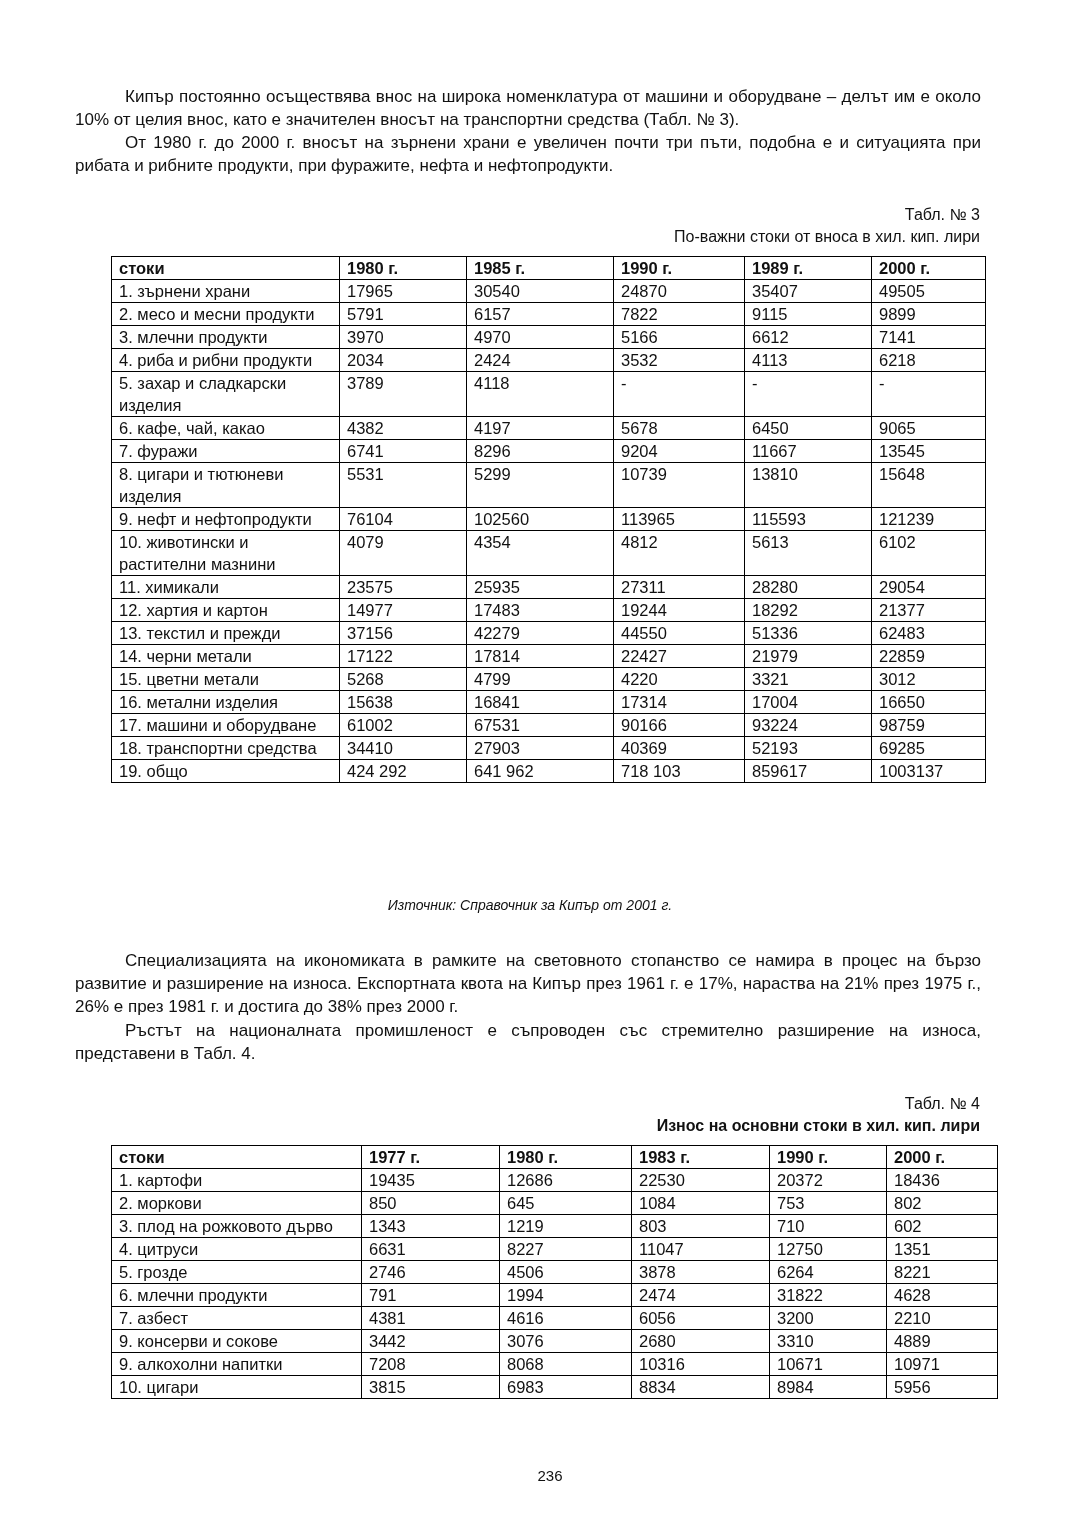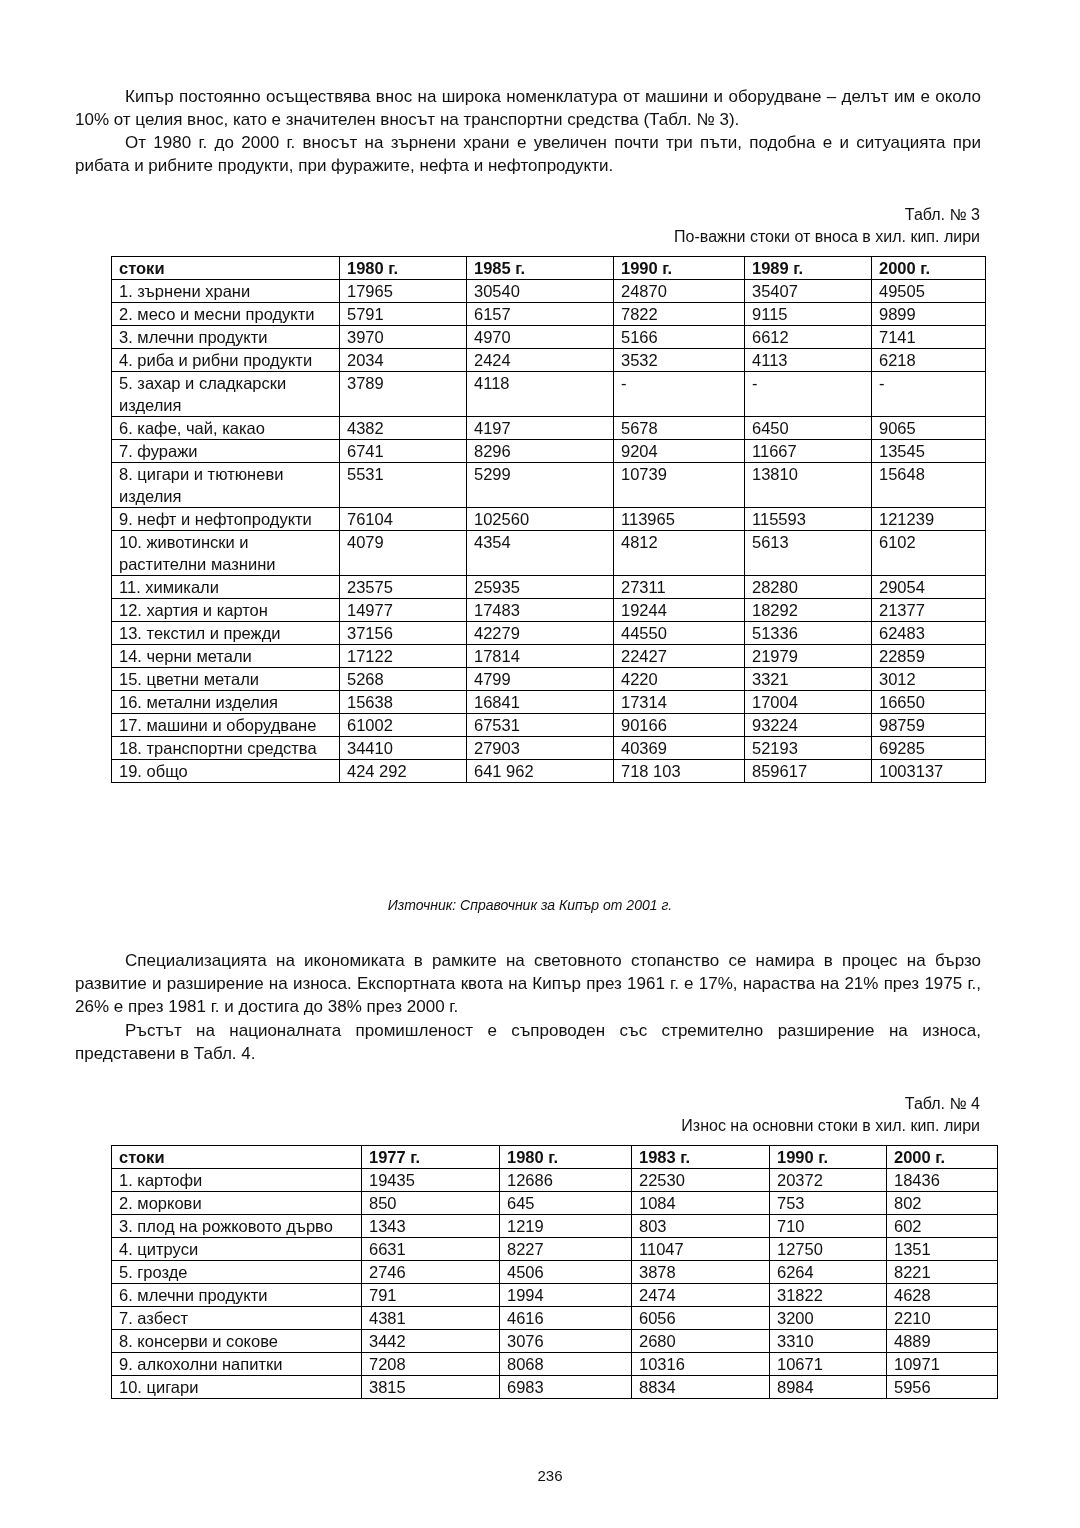--- a/index.html
+++ b/index.html
@@ -219,21 +219,21 @@
       </tr>
     </tbody>
 </table>
 
 <div class="source">Източник: Справочник за Кипър от 2001 г.</div>
 
 <p class="para" style="top:949px;"><span class="indent"></span><span>Специализацията  на икономиката в рамките на световното стопанство се намира в процес на бързо развитие и разширение на износа. Експортната квота на Кипър през 1961 г. е 17%, нараства на 21% през 1975 г., 26% е през 1981 г. и достига до 38% през 2000 г.</span></p>
 <p class="para" style="top:1019px;"><span class="indent"></span><span>Ръстът на националната промишленост е съпроводен със стремително разширение на износа, представени в Табл. 4.</span></p>
 
 <div class="caption-right" style="top:1092px;">Табл. № 4</div>
-<div class="caption-right" style="top:1114px;">Износ на основни стоки в хил. кип. лири</div>
+<div class="caption-right" style="top:1114px;font-weight:bold;">Износ на основни стоки в хил. кип. лири</div>
 
 <table class="data" id="table4" style="top:1145px; width:886px;">
   <colgroup>
     <col style="width:250px">
       <col style="width:138px">
       <col style="width:132px">
       <col style="width:138px">
       <col style="width:117px">
       <col style="width:111px">
   </colgroup>
@@ -298,21 +298,21 @@
       </tr>
       <tr>
         <td>7. азбест</td>
         <td>4381</td>
         <td>4616</td>
         <td>6056</td>
         <td>3200</td>
         <td>2210</td>
       </tr>
       <tr>
-        <td>8. консерви и сокове</td>
+        <td>9. консерви и сокове</td>
         <td>3442</td>
         <td>3076</td>
         <td>2680</td>
         <td>3310</td>
         <td>4889</td>
       </tr>
       <tr>
         <td>9. алкохолни напитки</td>
         <td>7208</td>
         <td>8068</td>

